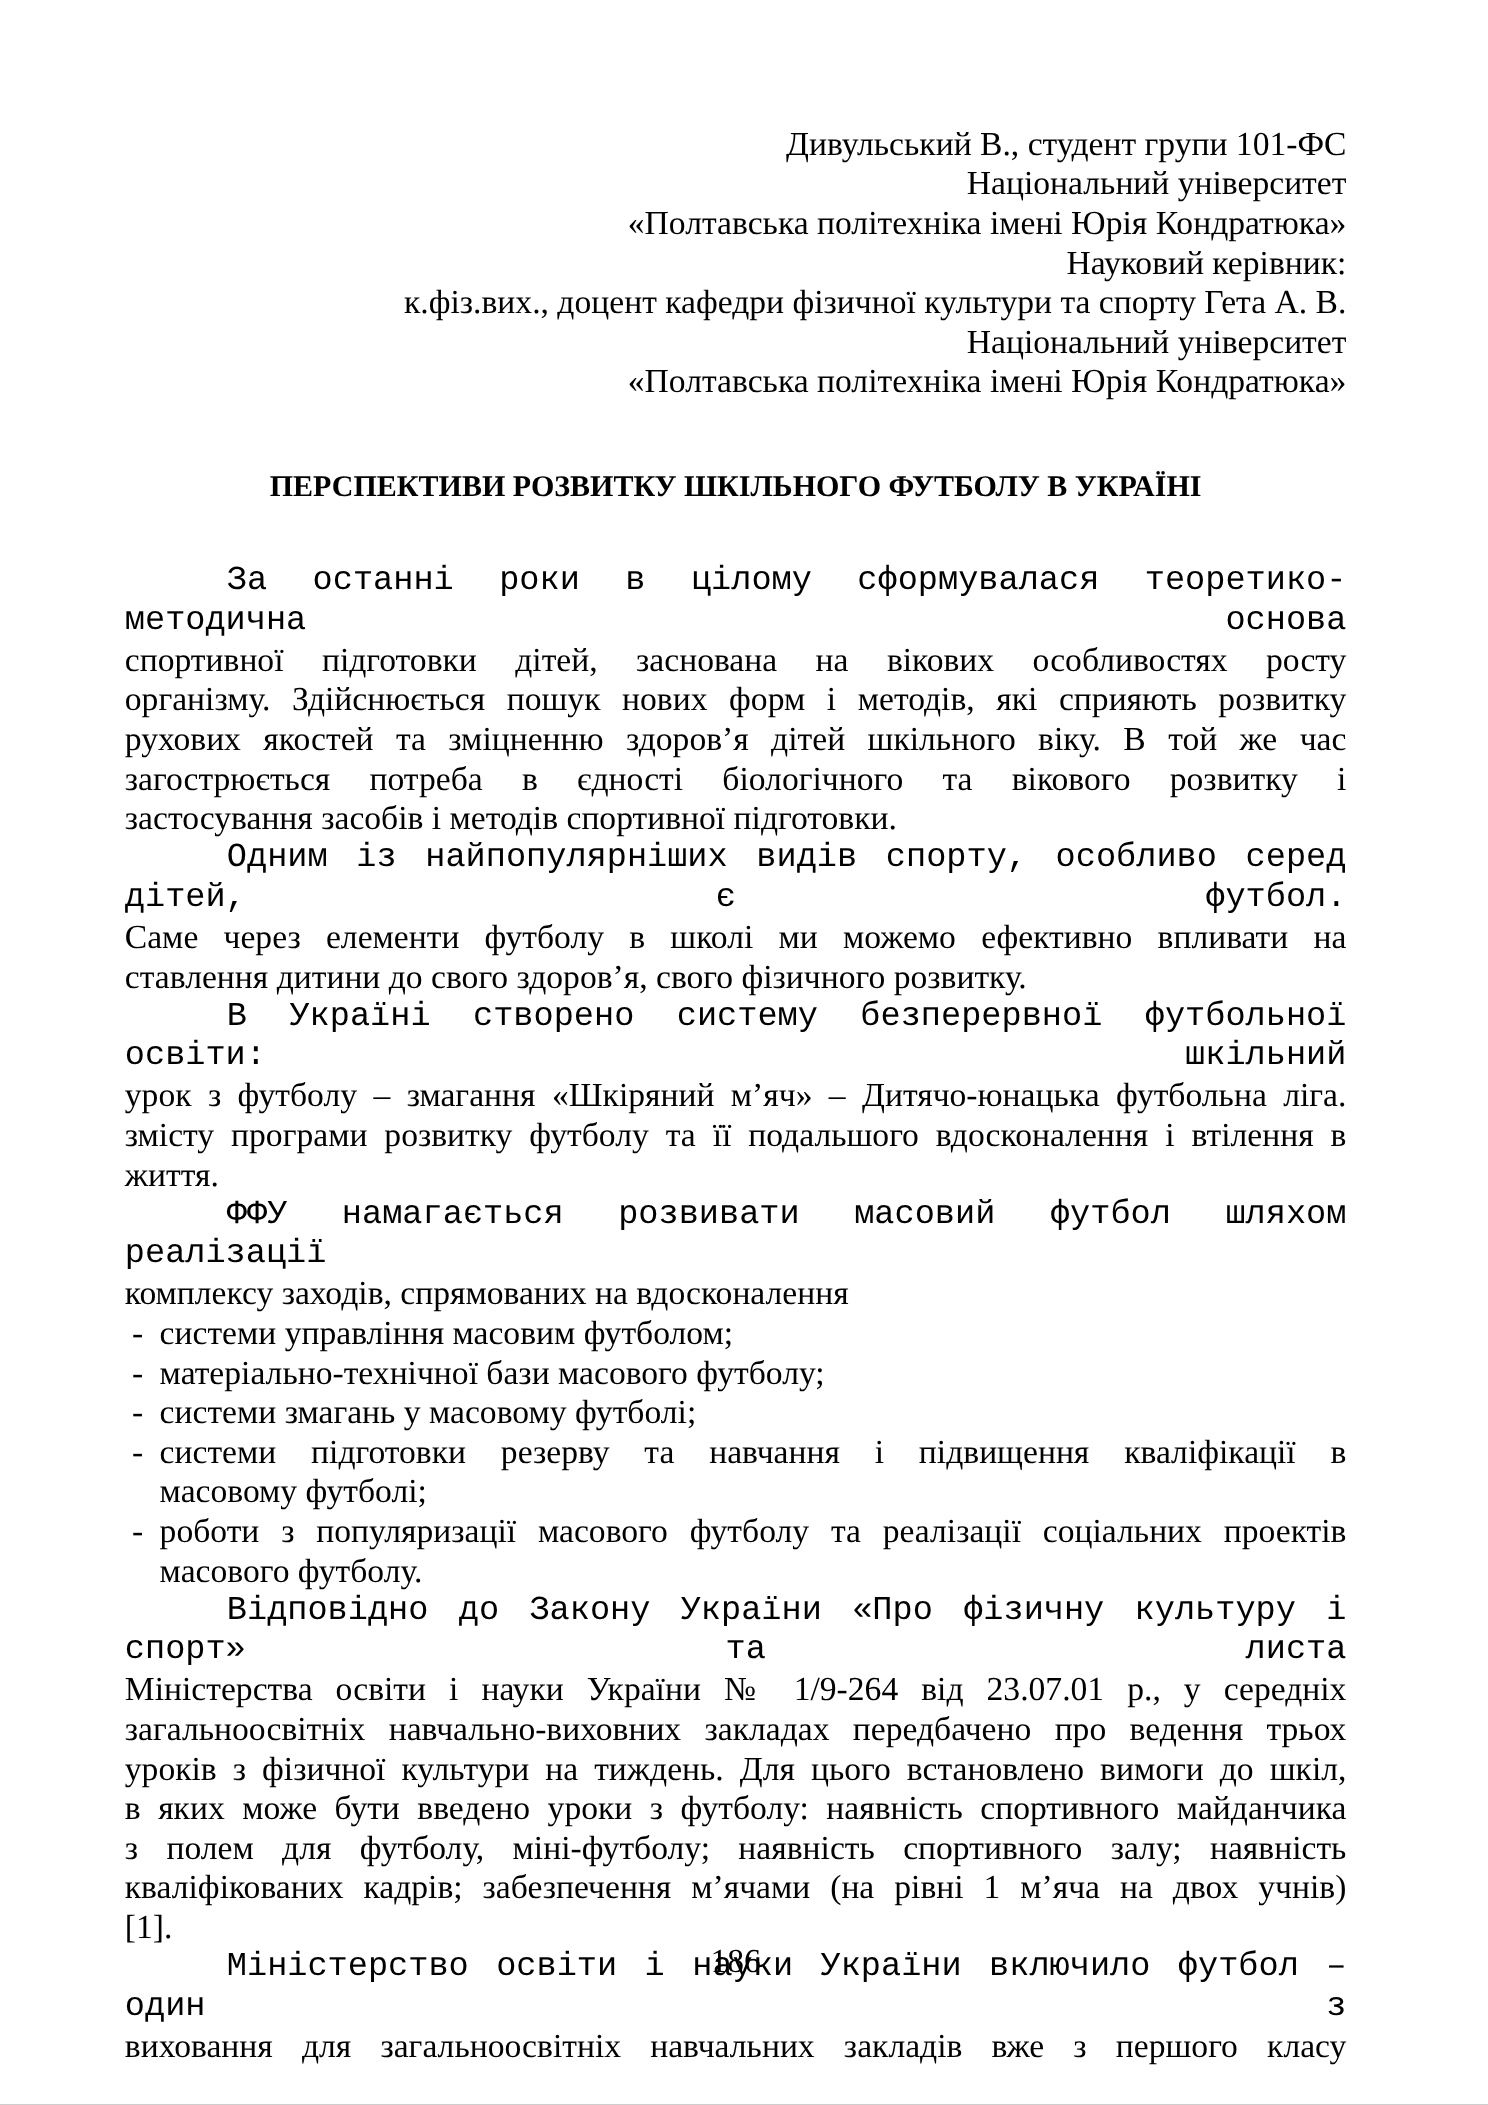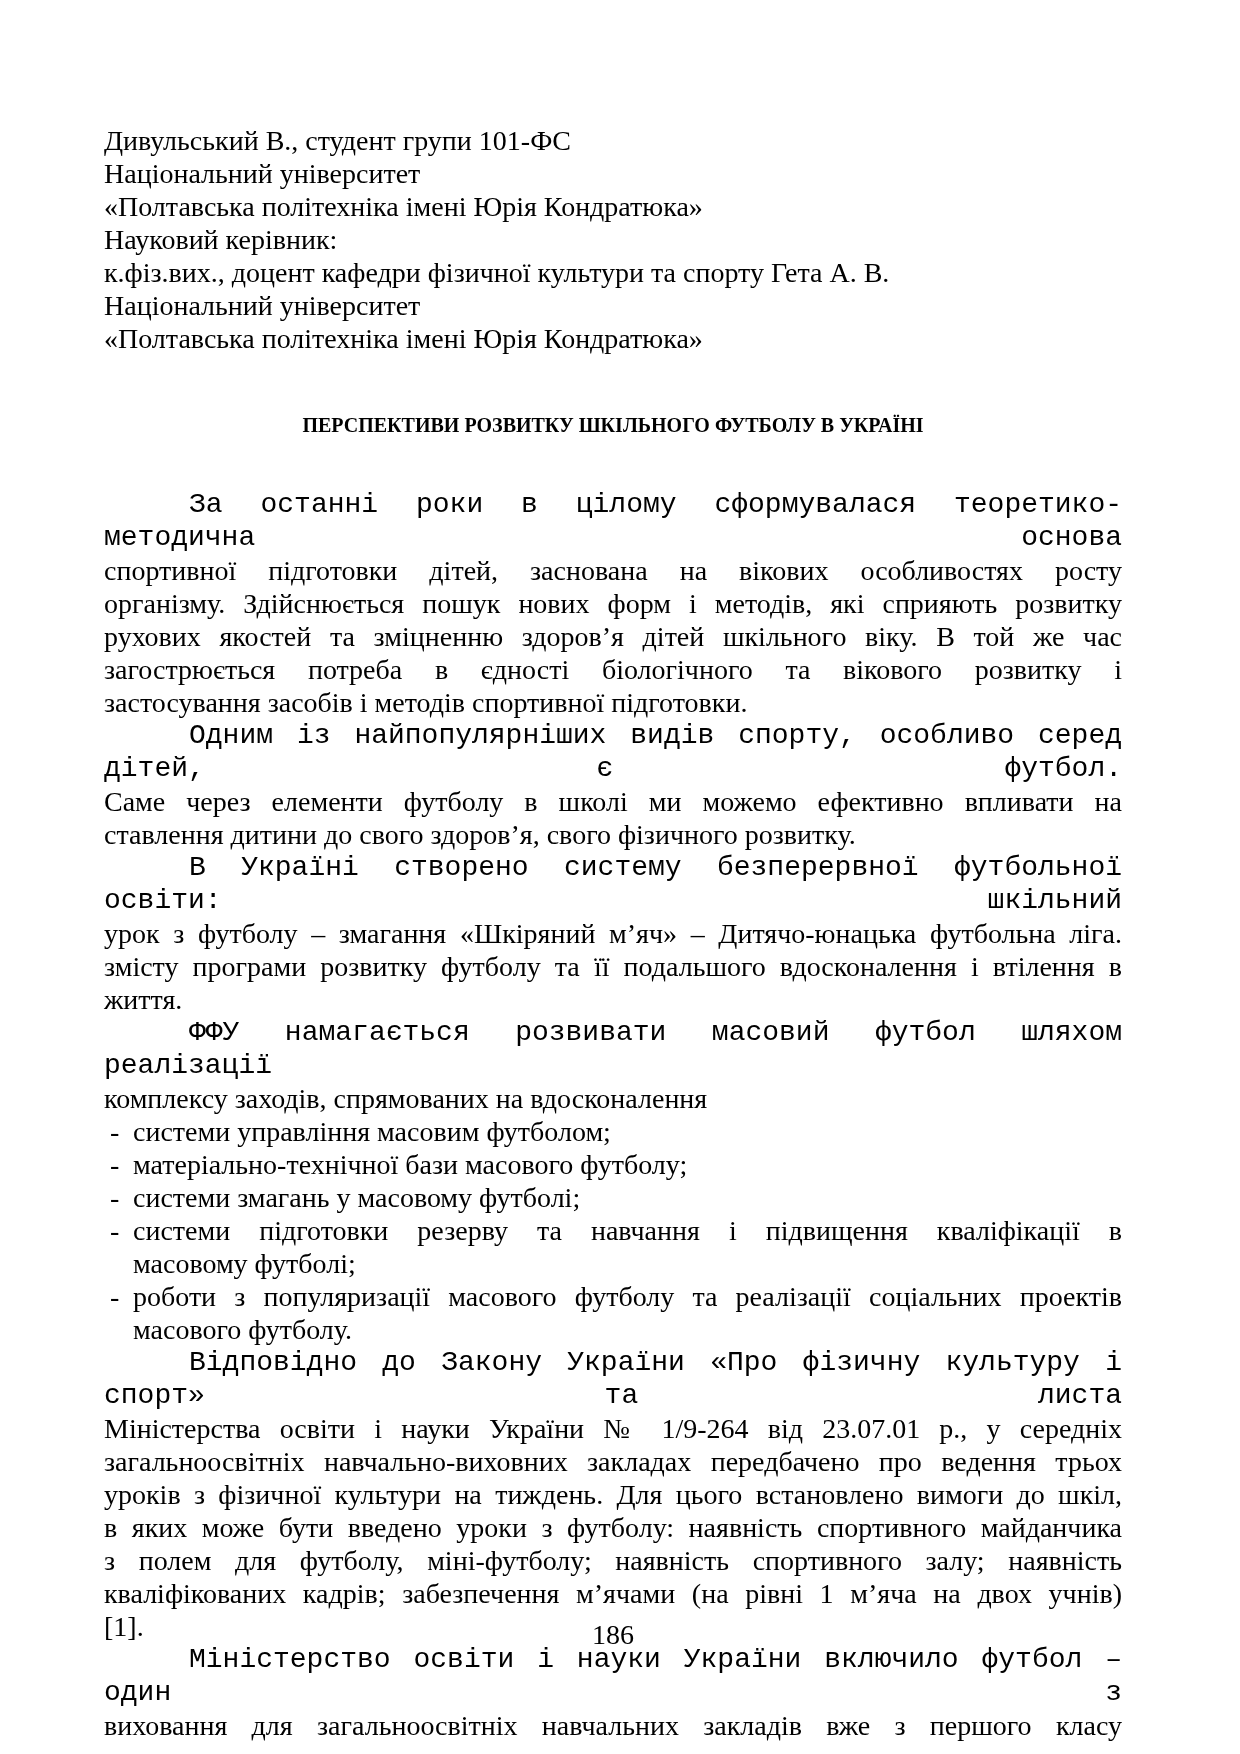--- a/index.html
+++ b/index.html
@@ -14,24 +14,24 @@
     margin: 0 auto;
     background: #ffffff;
     color: #000000;
     font-family: "Liberation Serif", "DejaVu Serif", serif;
     font-size: 28px;
     line-height: 33px;
     box-sizing: border-box;
     padding: 104px 118px 0 104px;
     overflow: hidden;
   }
-  .byline { text-align: left; margin-top: 20px; }
+  .byline { text-align: right; }
   .it { }
   .doc-title {
-    font-size: 20px;
+    font-size: 25px;
     font-weight: 700;
     text-align: center;
     margin: 54px 0 46px 0;
   }
   .ln { margin: 0; }
   .j  { text-align: justify; text-align-last: justify; }
   .ind { text-indent: 85px; font-family: Liberation Mono, monospace; }
   .li-row { display: flex; }
   .li-dash {
     flex: 0 0 29px;

